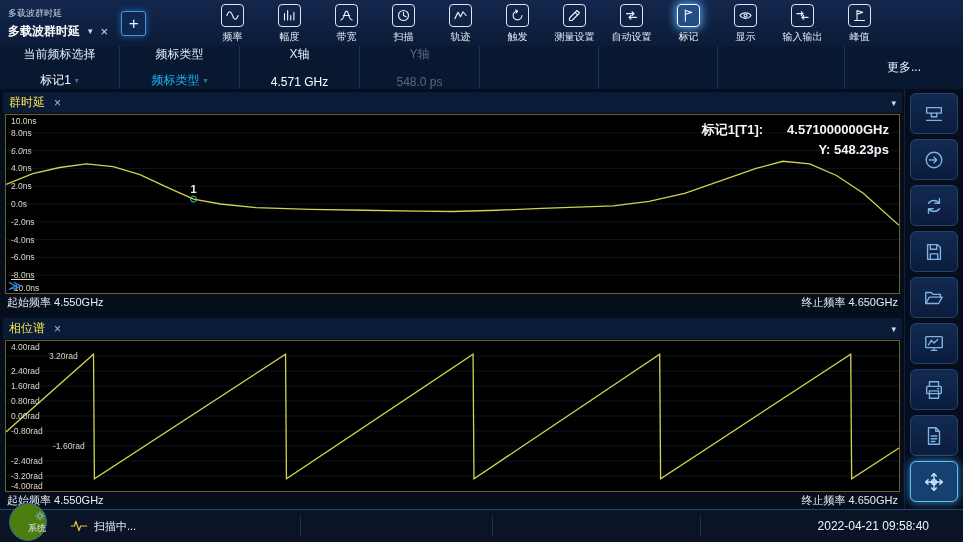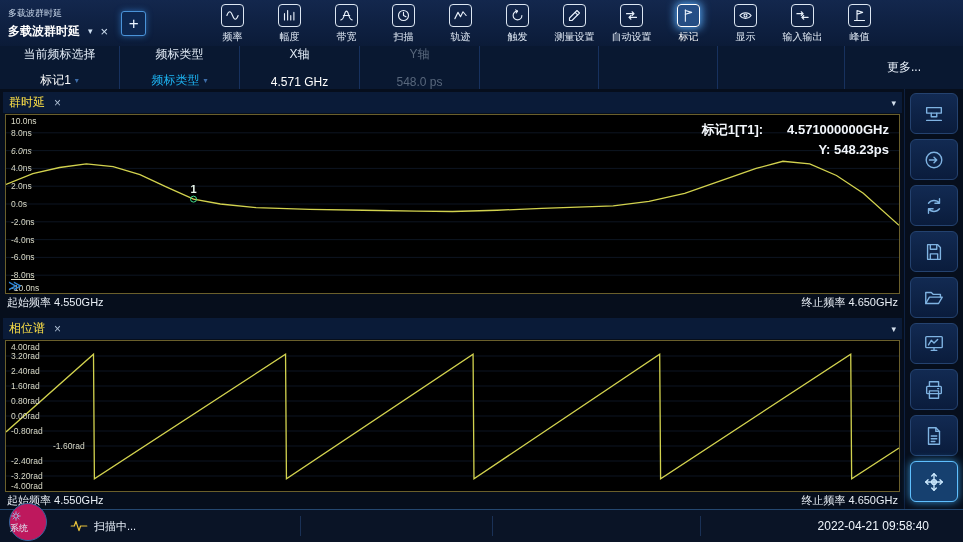--- a/index.html
+++ b/index.html
@@ -58,21 +58,21 @@
 
   
   .sidebar{width:59px;display:flex;flex-direction:column;align-items:center;padding:4px 0;gap:5px;border-left:1px solid #0e2142;background:#060e1c;flex:0 0 auto}
   .side-btn{width:48px;height:41px;border:1px solid #24426f;border-radius:6px;background:linear-gradient(#122a52,#0a1c3c);display:flex;align-items:center;justify-content:center;flex:0 0 auto}
   .side-glyph{width:22px;height:22px;stroke:#7fb3e2;fill:none;stroke-width:1.5;stroke-linecap:round;stroke-linejoin:round}
   .side-btn.active{border-color:#5fc0ff;background:#16406f;box-shadow:0 0 9px rgba(70,180,255,.8)}
   .side-btn.active .side-glyph{stroke:#cdeaff}
 
   
   .statusbar{height:33px;background:#0a1426;border-top:1px solid #24476f;display:flex;align-items:center;position:relative;flex:0 0 auto}
-  .sys-btn{width:38px;height:38px;border-radius:50%;border:1.5px solid #34639c;background:#be185d;display:flex;flex-direction:column;align-items:flex-start;justify-content:center;margin:-8px 8px 0 9px;flex:0 0 auto}
+  .sys-btn{width:38px;height:38px;border-radius:50%;border:1.5px solid #34639c;background:#4d7c0f;display:flex;flex-direction:column;align-items:flex-end;justify-content:center;margin:-8px 8px 0 9px;flex:0 0 auto}
   .sys-glyph{width:12px;height:12px;stroke:#9cc4ea;fill:none;stroke-width:1.6;stroke-linecap:round}
   .sys-label{font-size:9px;color:#dfe9f5}
   .sweep-glyph{width:20px;height:14px;stroke:#e8c23a;fill:none;stroke-width:1.6;stroke-linecap:round;stroke-linejoin:round;margin:0 5px 0 14px}
   .sweep-text{font-size:11px;color:#e8f0fa}
   .sb-sep{position:absolute;top:6px;bottom:6px;width:1px;background:#1a3156}
   .sb-sep.s1{left:300px}.sb-sep.s2{left:492px}.sb-sep.s3{left:700px}
   .datetime{margin-left:auto;padding-right:34px;font-size:12px;color:#eef4fb}
 </style>
 </head>
 <body>
@@ -302,21 +302,21 @@
               <line x1="0" x2="890" y1="56" y2="56" stroke="#0d1522" vector-effect="non-scaling-stroke"></line>
               <line x1="0" x2="890" y1="70" y2="70" stroke="#0d1522" vector-effect="non-scaling-stroke"></line>
               <line x1="0" x2="890" y1="84" y2="84" stroke="#0d1522" vector-effect="non-scaling-stroke"></line>
               <line x1="0" x2="890" y1="98" y2="98" stroke="#0d1522" vector-effect="non-scaling-stroke"></line>
               <line x1="0" x2="890" y1="112" y2="112" stroke="#0d1522" vector-effect="non-scaling-stroke"></line>
               <line x1="0" x2="890" y1="126" y2="126" stroke="#0d1522" vector-effect="non-scaling-stroke"></line>
               <polyline points="0.0,84.9 87.2,12.3 88.1,128.6 278.6,12.3 279.5,128.6 465.5,12.3 466.4,128.6 651.5,12.3 652.4,128.6 841.9,12.3 842.8,128.6 890.0,99.8" fill="none" stroke="#d2d24e" stroke-width="1.3" vector-effect="non-scaling-stroke"></polyline>
             </svg>
           <div id="yticks1" style="position:absolute;inset:0;pointer-events:none">
               <span class="ytick" style="top: 0%; transform: translateY(1px);">4.00rad</span>
-              <span class="ytick" style="top: 10%; transform: translateY(-50%);">3.20rad</span>
+              <span class="ytick" style="top: 10%; transform: translateY(-50%); margin-left: 38px;">3.20rad</span>
               <span class="ytick" style="top: 20%; transform: translateY(-50%);">2.40rad</span>
               <span class="ytick" style="top: 30%; transform: translateY(-50%);">1.60rad</span>
               <span class="ytick" style="top: 40%; transform: translateY(-50%);">0.80rad</span>
               <span class="ytick" style="top: 50%; transform: translateY(-50%);">0.00rad</span>
               <span class="ytick" style="top: 60%; transform: translateY(-50%);">-0.80rad</span>
               <span class="ytick" style="top: 70%; transform: translateY(-50%); margin-left: 42px;">-1.60rad</span>
               <span class="ytick" style="top: 80%; transform: translateY(-50%);">-2.40rad</span>
               <span class="ytick" style="top: 90%; transform: translateY(-50%);">-3.20rad</span>
               <span class="ytick" style="top: 100%; transform: translateY(-100%);">-4.00rad</span>
             </div>

